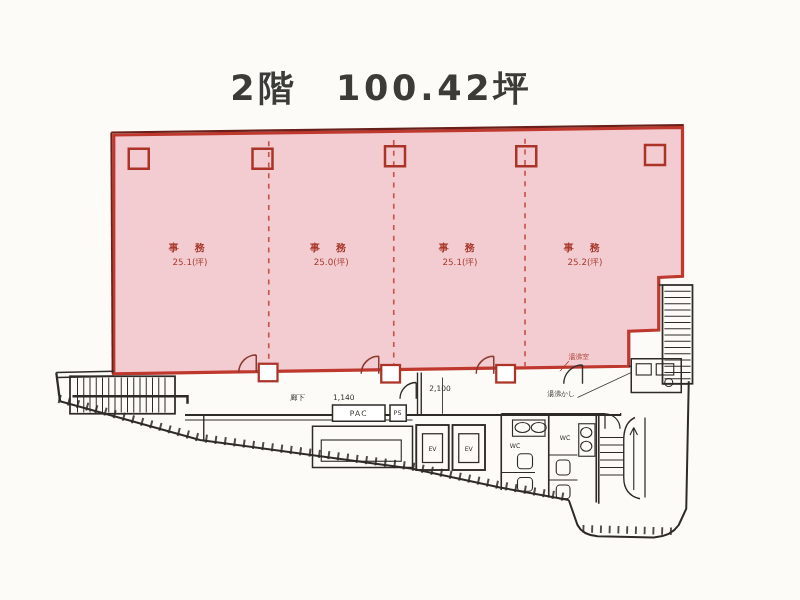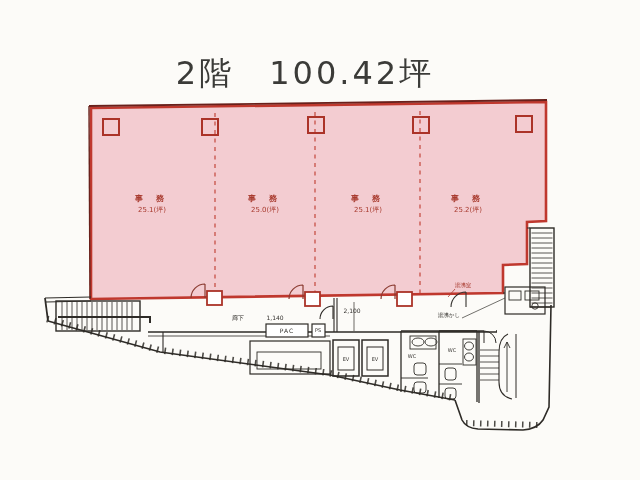--- a/index.html
+++ b/index.html
@@ -3,22 +3,22 @@
 <meta charset="utf-8">
 <style>
   html,body{margin:0;padding:0;}
   .page{
     position:relative;width:640px;height:480px;
     background:#fcfbf8;overflow:hidden;
     font-family:"DejaVu Sans","Liberation Sans",sans-serif;
   }
   .floor-title{
     position:absolute;left:150px;top:52px;width:310px;
-    text-align:center;font-size:32px;color:#3b3b38;
-    letter-spacing:3px;font-weight:400;
+    text-align:center;font-size:28px;color:#3b3b38;
+    letter-spacing:3px;font-weight:700;
   }
   svg{position:absolute;left:0;top:0;}
   text{font-family:"DejaVu Sans","Liberation Sans",sans-serif;}
   .bay-name{font-size:8px;fill:#a83a2e;letter-spacing:5px;font-weight:bold;}
   .bay-area{font-size:7px;fill:#a83a2e;}
   .red-note{font-size:5.5px;fill:#a83a2e;}
   .dim{font-size:6px;fill:#35332f;}
   .dim-s{font-size:5.5px;fill:#35332f;}
   .roomlabel{font-size:5px;fill:#35332f;}
   .boxlabel{font-size:6px;fill:#35332f;letter-spacing:1px;}

